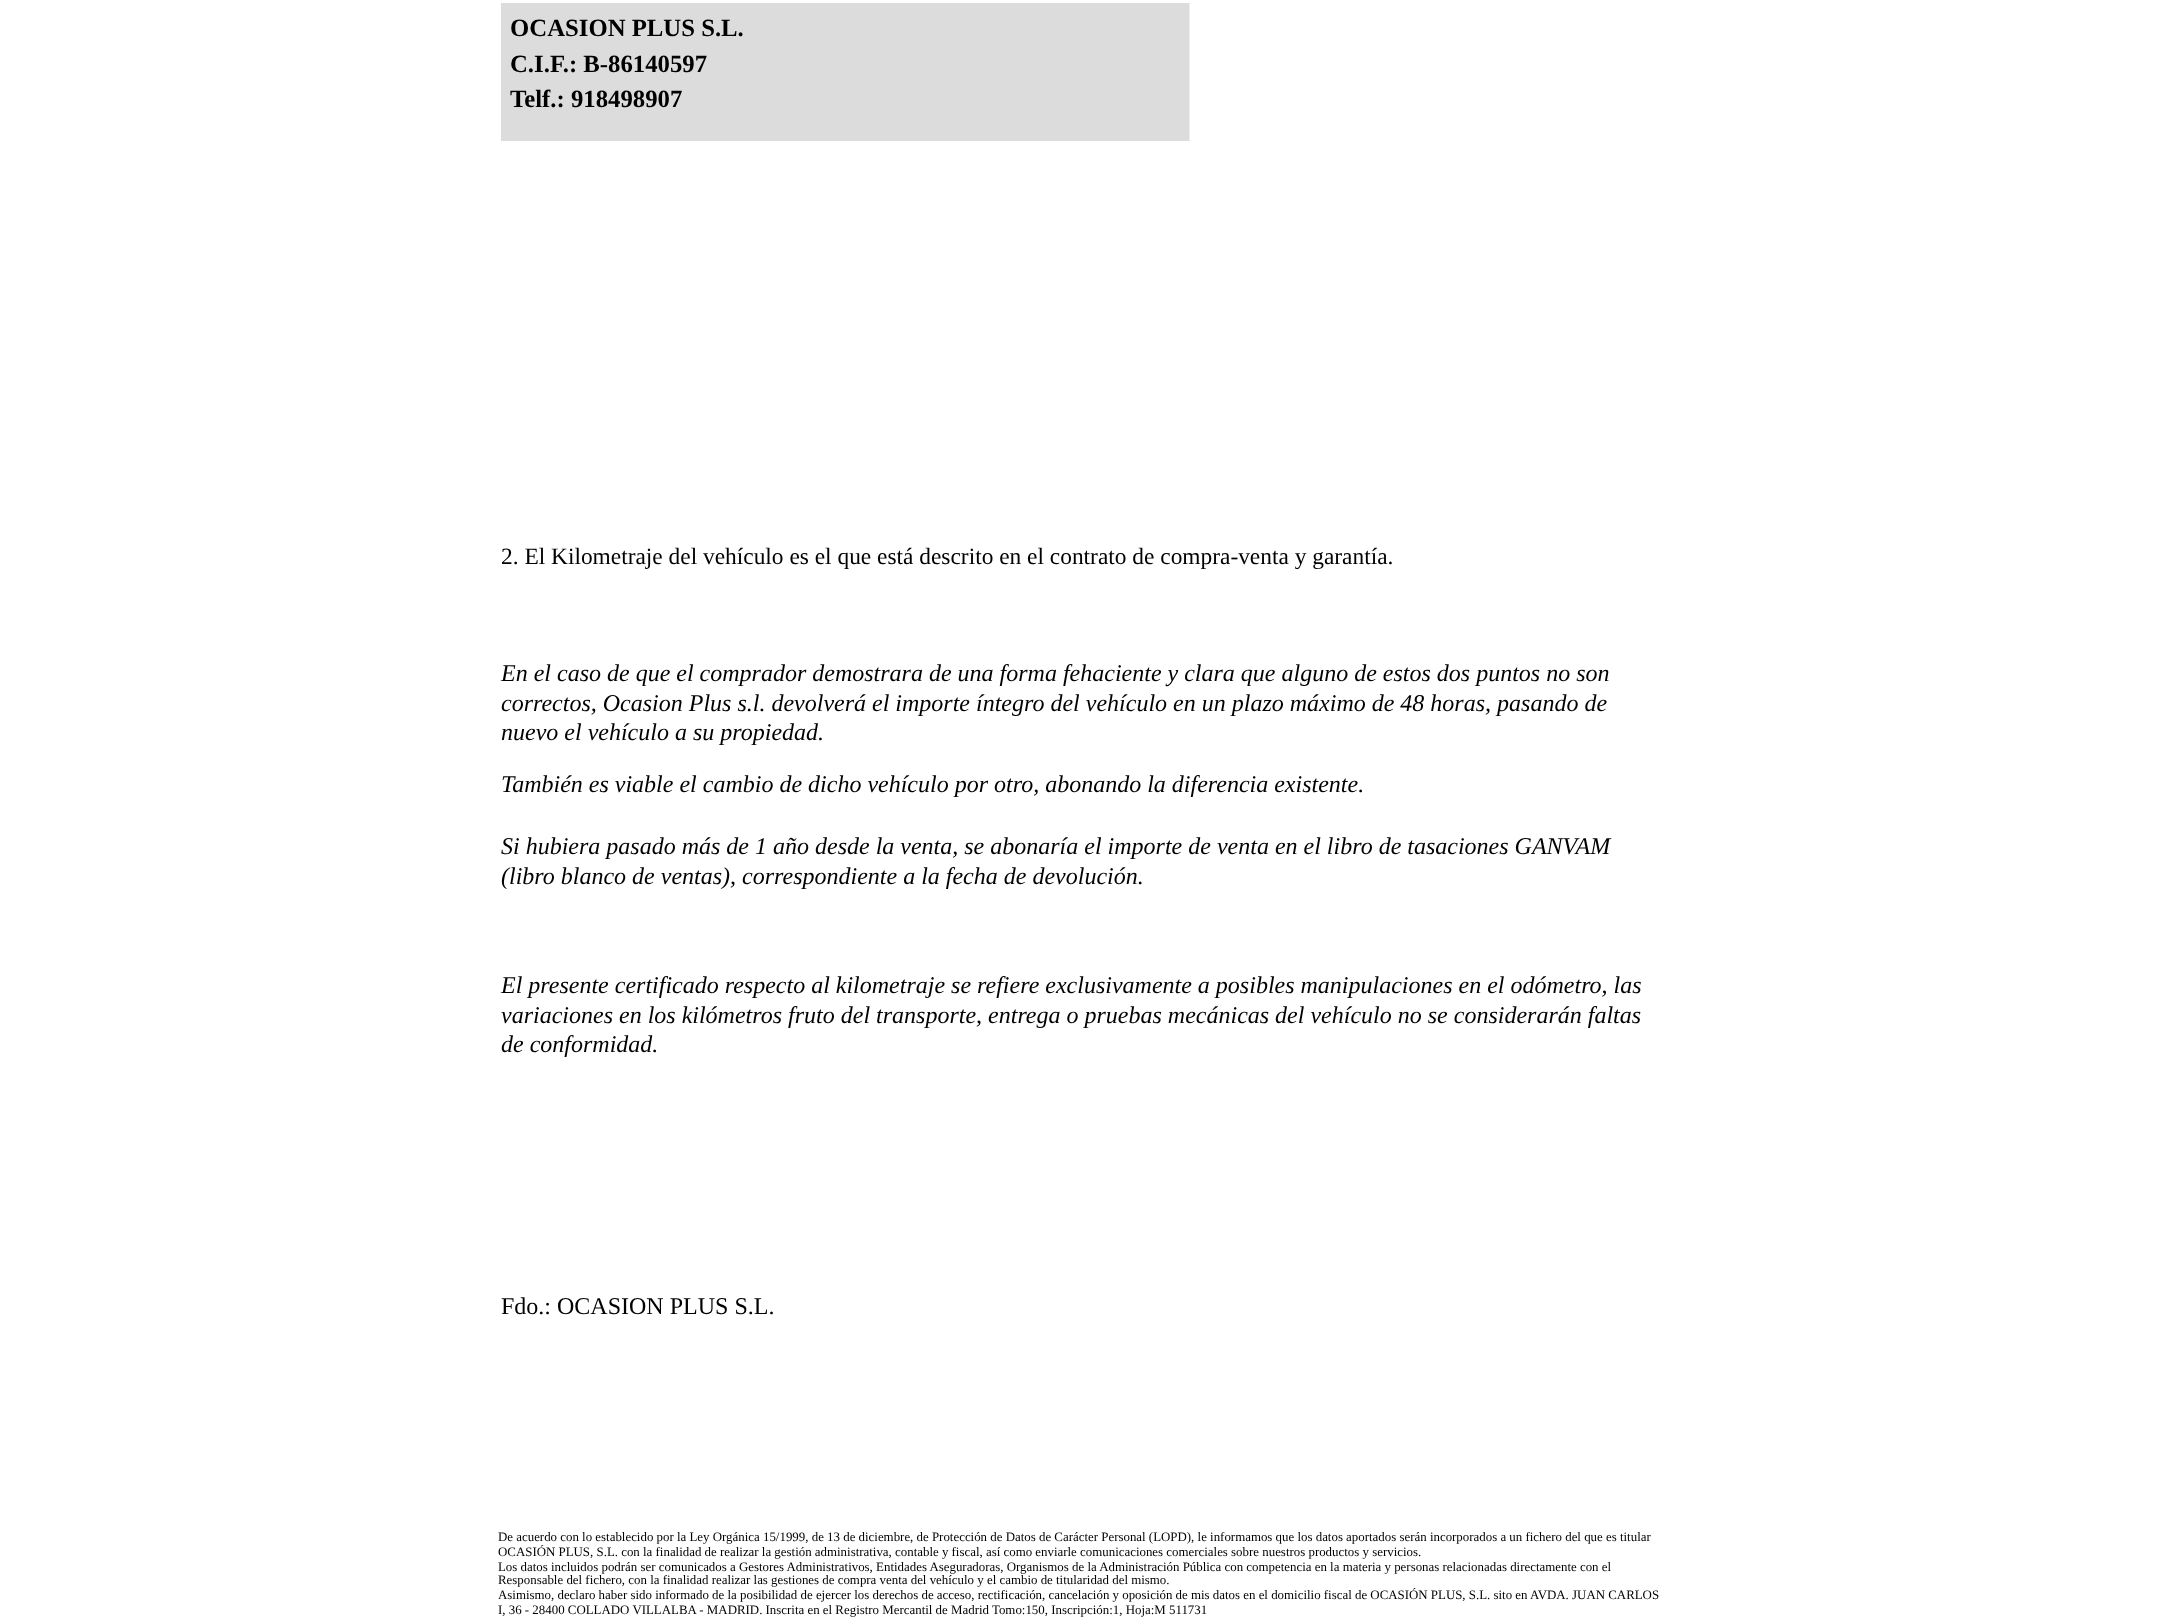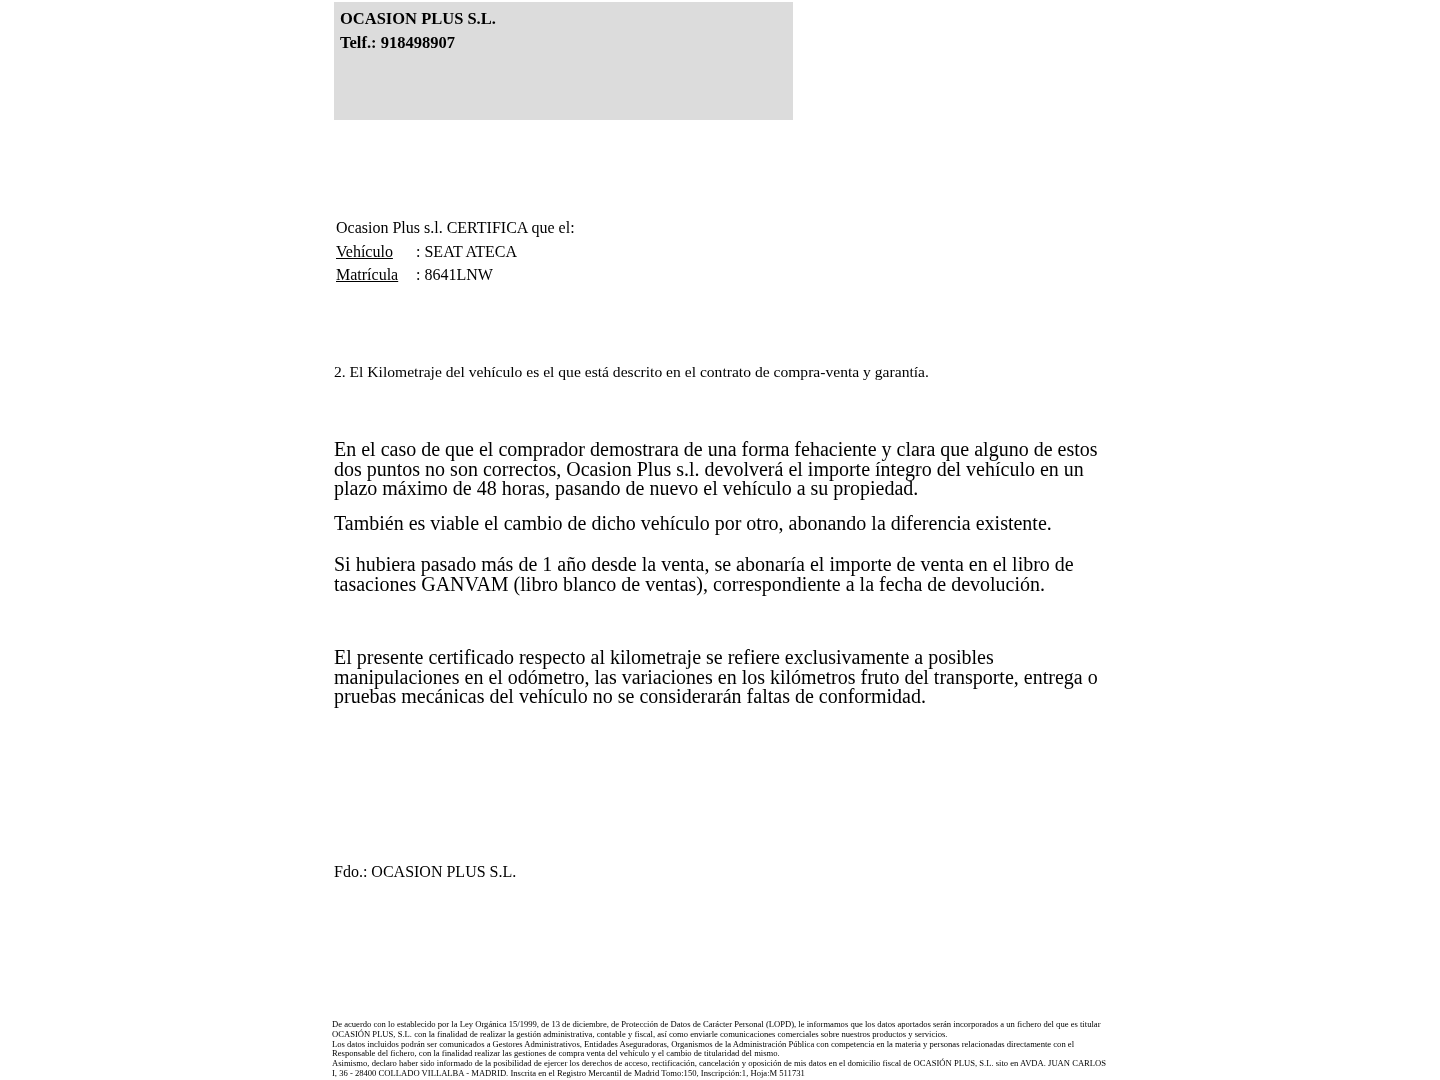--- a/index.html
+++ b/index.html
@@ -13,21 +13,21 @@
     width: 1440px;
     height: 1080px;
     background: #ffffff;
     overflow: hidden;
   }
   .company-box {
     position: absolute;
     left: 334px;
     top: 2px;
     width: 459px;
-    height: 118px;
+    height: 92px;
     background: #dcdcdc;
     padding: 5px 0 0 6px;
   }
   .company-box .co-line {
     font-weight: bold;
     font-size: 16.5px;
     line-height: 23.7px;
     white-space: nowrap;
   }
   .date-line {
@@ -55,23 +55,24 @@
     left: 334px;
     font-size: 15.6px;
     width: 770px;
   }
   .point-1 { top: 325px; }
   .point-2 { top: 363px; }
   .para {
     position: absolute;
     left: 334px;
     width: 768px;
-    font-size: 20px;
+    font-size: 16px;
     line-height: 19.6px;
     text-align: left;
+    font-style: italic;
   }
   .para-1 { top: 440px; }
   .para-2 { top: 514px; }
   .para-3 { top: 555px; }
   .para-4 { top: 648px; }
   .signature {
     position: absolute;
     left: 334px;
     top: 863px;
     font-size: 16px;
@@ -87,33 +88,25 @@
   }
   .legal p { margin: 0; }
 </style>
 </head>
 <body>
 
 <div class="page">
 
   <div class="company-box" style="background: rgb(220, 220, 220);">
     <div class="co-line">OCASION PLUS S.L.</div>
+    <div class="co-line">C.I.F.: B-86140597</div>
     <div class="co-line">Telf.: 918498907</div>
   </div>
 
 
-  <div class="cert-block">
-    <div>Ocasion Plus s.l. CERTIFICA que el:</div>
-    <div class="cert-field">
-      <span class="field-label">Vehículo</span><span class="field-sep">:</span>&nbsp;<span>SEAT ATECA</span>
-    </div>
-    <div class="cert-field">
-      <span class="field-label">Matrícula</span><span class="field-sep">:</span>&nbsp;<span>8641LNW</span>
-    </div>
-  </div>
 
   <div class="point point-2">2. El Kilometraje del vehículo es el que está descrito en el contrato de compra-venta y garantía.</div>
 
   <div class="para para-1">En el caso de que el comprador demostrara de una forma fehaciente y clara que alguno de estos dos puntos no son correctos, Ocasion Plus s.l. devolverá el importe íntegro del vehículo en un plazo máximo de 48 horas, pasando de nuevo el vehículo a su propiedad.</div>
   <div class="para para-2">También es viable el cambio de dicho vehículo por otro, abonando la diferencia existente.</div>
   <div class="para para-3">Si hubiera pasado más de 1 año desde la venta, se abonaría el importe de venta en el libro de tasaciones GANVAM (libro blanco de ventas), correspondiente a la fecha de devolución.</div>
   <div class="para para-4">El presente certificado respecto al kilometraje se refiere exclusivamente a posibles manipulaciones en el odómetro, las variaciones en los kilómetros fruto del transporte, entrega o pruebas mecánicas del vehículo no se considerarán faltas de conformidad.</div>
 
   <div class="signature">Fdo.: OCASION PLUS S.L.</div>
 

